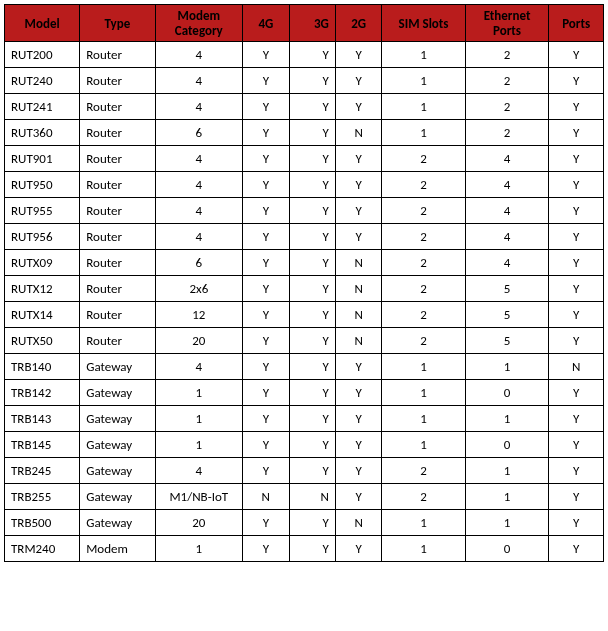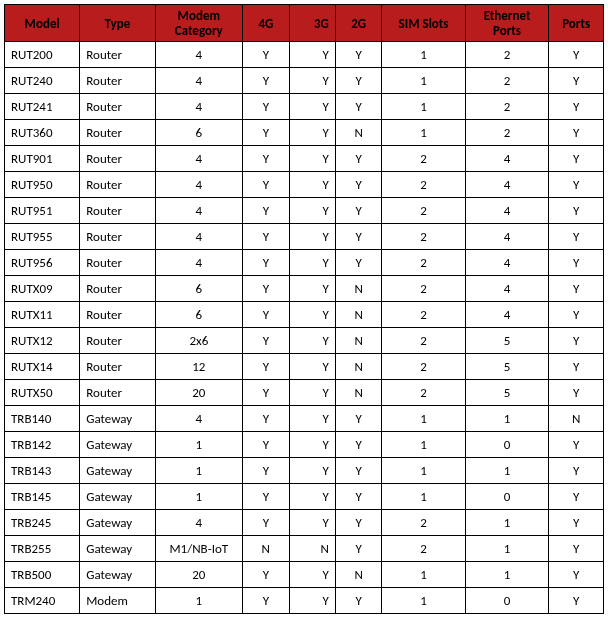--- a/index.html
+++ b/index.html
@@ -120,31 +120,20 @@
         <td class="c-type left">Router</td>
         <td class="c-modem">4</td>
         <td class="c-4g">Y</td>
         <td class="c-3g">Y</td>
         <td class="c-2g">Y</td>
         <td class="c-sim">2</td>
         <td class="c-eth">4</td>
         <td class="c-wifi">Y</td>
       </tr>
       <tr>
-        <td class="c-model left">RUT951</td>
-        <td class="c-type left">Router</td>
-        <td class="c-modem">4</td>
-        <td class="c-4g">Y</td>
-        <td class="c-3g">Y</td>
-        <td class="c-2g">Y</td>
-        <td class="c-sim">2</td>
-        <td class="c-eth">4</td>
-        <td class="c-wifi">Y</td>
-      </tr>
-      <tr>
         <td class="c-model left">RUT955</td>
         <td class="c-type left">Router</td>
         <td class="c-modem">4</td>
         <td class="c-4g">Y</td>
         <td class="c-3g">Y</td>
         <td class="c-2g">Y</td>
         <td class="c-sim">2</td>
         <td class="c-eth">4</td>
         <td class="c-wifi">Y</td>
       </tr>
@@ -154,31 +143,20 @@
         <td class="c-modem">4</td>
         <td class="c-4g">Y</td>
         <td class="c-3g">Y</td>
         <td class="c-2g">Y</td>
         <td class="c-sim">2</td>
         <td class="c-eth">4</td>
         <td class="c-wifi">Y</td>
       </tr>
       <tr>
         <td class="c-model left">RUTX09</td>
-        <td class="c-type left">Router</td>
-        <td class="c-modem">6</td>
-        <td class="c-4g">Y</td>
-        <td class="c-3g">Y</td>
-        <td class="c-2g">N</td>
-        <td class="c-sim">2</td>
-        <td class="c-eth">4</td>
-        <td class="c-wifi">Y</td>
-      </tr>
-      <tr>
-        <td class="c-model left">RUTX11</td>
         <td class="c-type left">Router</td>
         <td class="c-modem">6</td>
         <td class="c-4g">Y</td>
         <td class="c-3g">Y</td>
         <td class="c-2g">N</td>
         <td class="c-sim">2</td>
         <td class="c-eth">4</td>
         <td class="c-wifi">Y</td>
       </tr>
       <tr>

